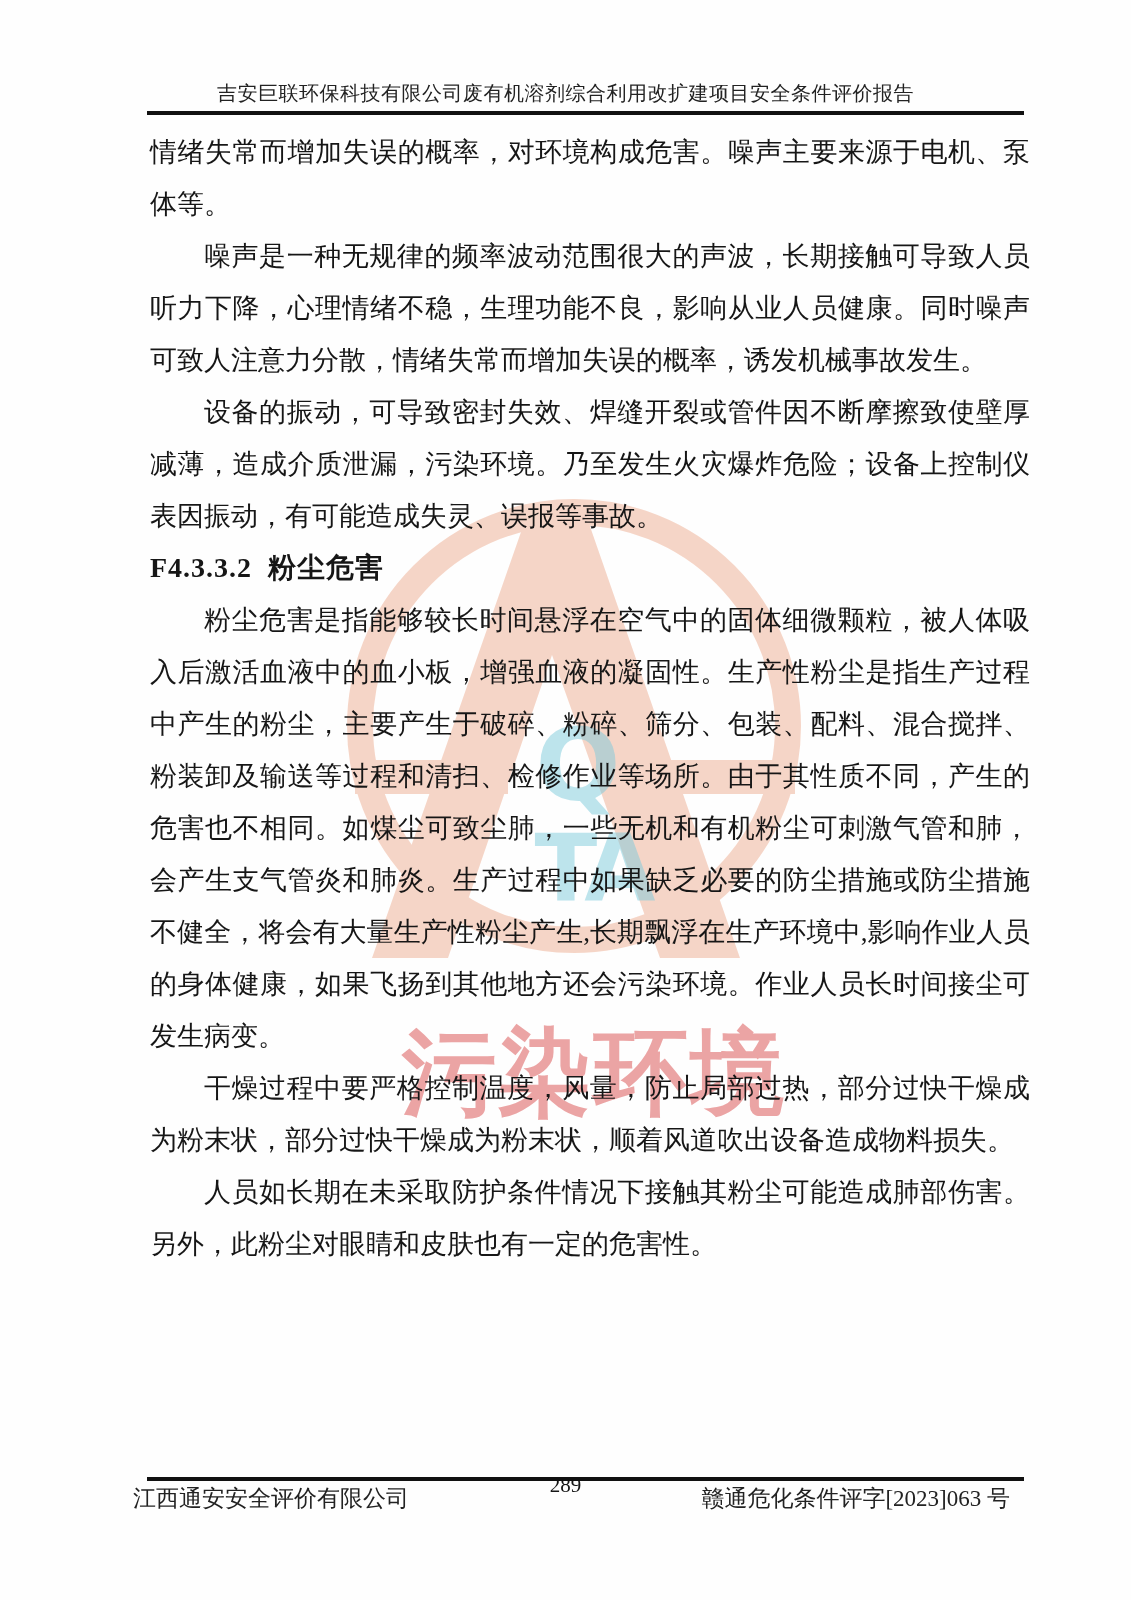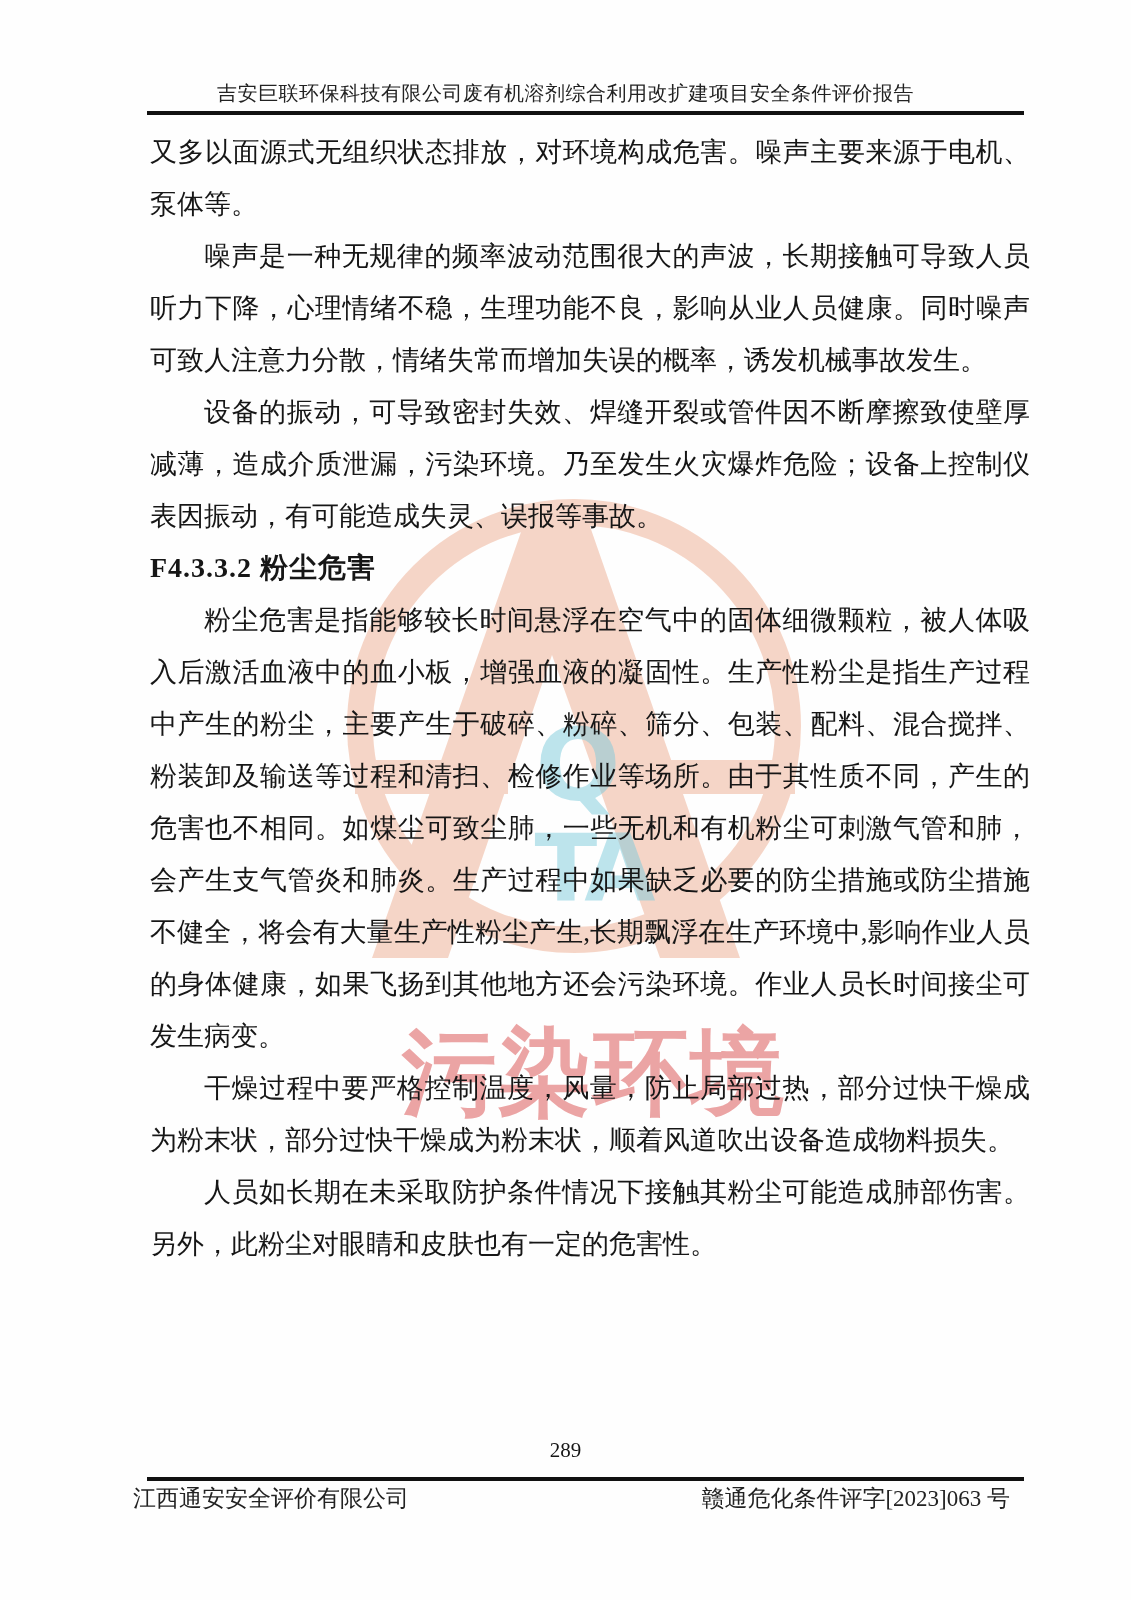--- a/index.html
+++ b/index.html
@@ -67,27 +67,27 @@
     line-height: 52px;
     font-weight: bold;
     text-align: left;
   }
   .sec-heading .sec-num {
     font-family: Liberation Serif, serif;
     letter-spacing: 1px;
   }
   .sec-heading .sec-title {
     font-family: Liberation Serif, serif;
-    margin-left: 8px;
+    margin-left: 16px;
     letter-spacing: 1px;
   }
   
   .footer-page-number {
     position: absolute;
-    top: 1438px; left: 0; width: 100%;
+    top: 1473px; left: 0; width: 100%;
     text-align: center;
     font-size: 21px;
   }
   .footer-rule {
     position: absolute;
     top: 1477px; left: 147px;
     width: 877px; height: 4px;
     background: #111;
   }
   .footer-row {
@@ -117,21 +117,21 @@
       <text x="592" y="900" font-size="92" text-anchor="middle" fill="#7ecbdc" stroke="none" letter-spacing="-6">TA</text>
     </g>
   </svg>
 
   <div class="red-watermark">污染环境</div>
 
   <div class="header-title">吉安巨联环保科技有限公司废有机溶剂综合利用改扩建项目安全条件评价报告</div>
   <div class="header-rule"></div>
 
   <div class="content">
-    <p class="para continuation">又多以面源式无组织状态排放，对环境构成危害。噪声主要来源于电机、泵体等。</p>
+    <p class="para continuation">情绪失常而增加失误的概率，对环境构成危害。噪声主要来源于电机、泵体等。</p>
     <p class="para">噪声是一种无规律的频率波动范围很大的声波，长期接触可导致人员听力下降，心理情绪不稳，生理功能不良，影响从业人员健康。同时噪声可致人注意力分散，情绪失常而增加失误的概率，诱发机械事故发生。</p>
     <p class="para">设备的振动，可导致密封失效、焊缝开裂或管件因不断摩擦致使壁厚减薄，造成介质泄漏，污染环境。乃至发生火灾爆炸危险；设备上控制仪表因振动，有可能造成失灵、误报等事故。</p>
     <h3 class="sec-heading">
       <span class="sec-num">F4.3.3.2</span><span class="sec-title">粉尘危害</span>
     </h3>
     <p class="para">粉尘危害是指能够较长时间悬浮在空气中的固体细微颗粒，被人体吸入后激活血液中的血小板，增强血液的凝固性。生产性粉尘是指生产过程中产生的粉尘，主要产生于破碎、粉碎、筛分、包装、配料、混合搅拌、粉装卸及输送等过程和清扫、检修作业等场所。由于其性质不同，产生的危害也不相同。如煤尘可致尘肺，一些无机和有机粉尘可刺激气管和肺，会产生支气管炎和肺炎。生产过程中如果缺乏必要的防尘措施或防尘措施不健全，将会有大量生产性粉尘产生,长期飘浮在生产环境中,影响作业人员的身体健康，如果飞扬到其他地方还会污染环境。作业人员长时间接尘可发生病变。</p>
     <p class="para">干燥过程中要严格控制温度，风量，防止局部过热，部分过快干燥成为粉末状，部分过快干燥成为粉末状，顺着风道吹出设备造成物料损失。</p>
     <p class="para">人员如长期在未采取防护条件情况下接触其粉尘可能造成肺部伤害。另外，此粉尘对眼睛和皮肤也有一定的危害性。</p>
     <h3 class="sec-heading">
       <span class="sec-num"></span><span class="sec-title"></span>

